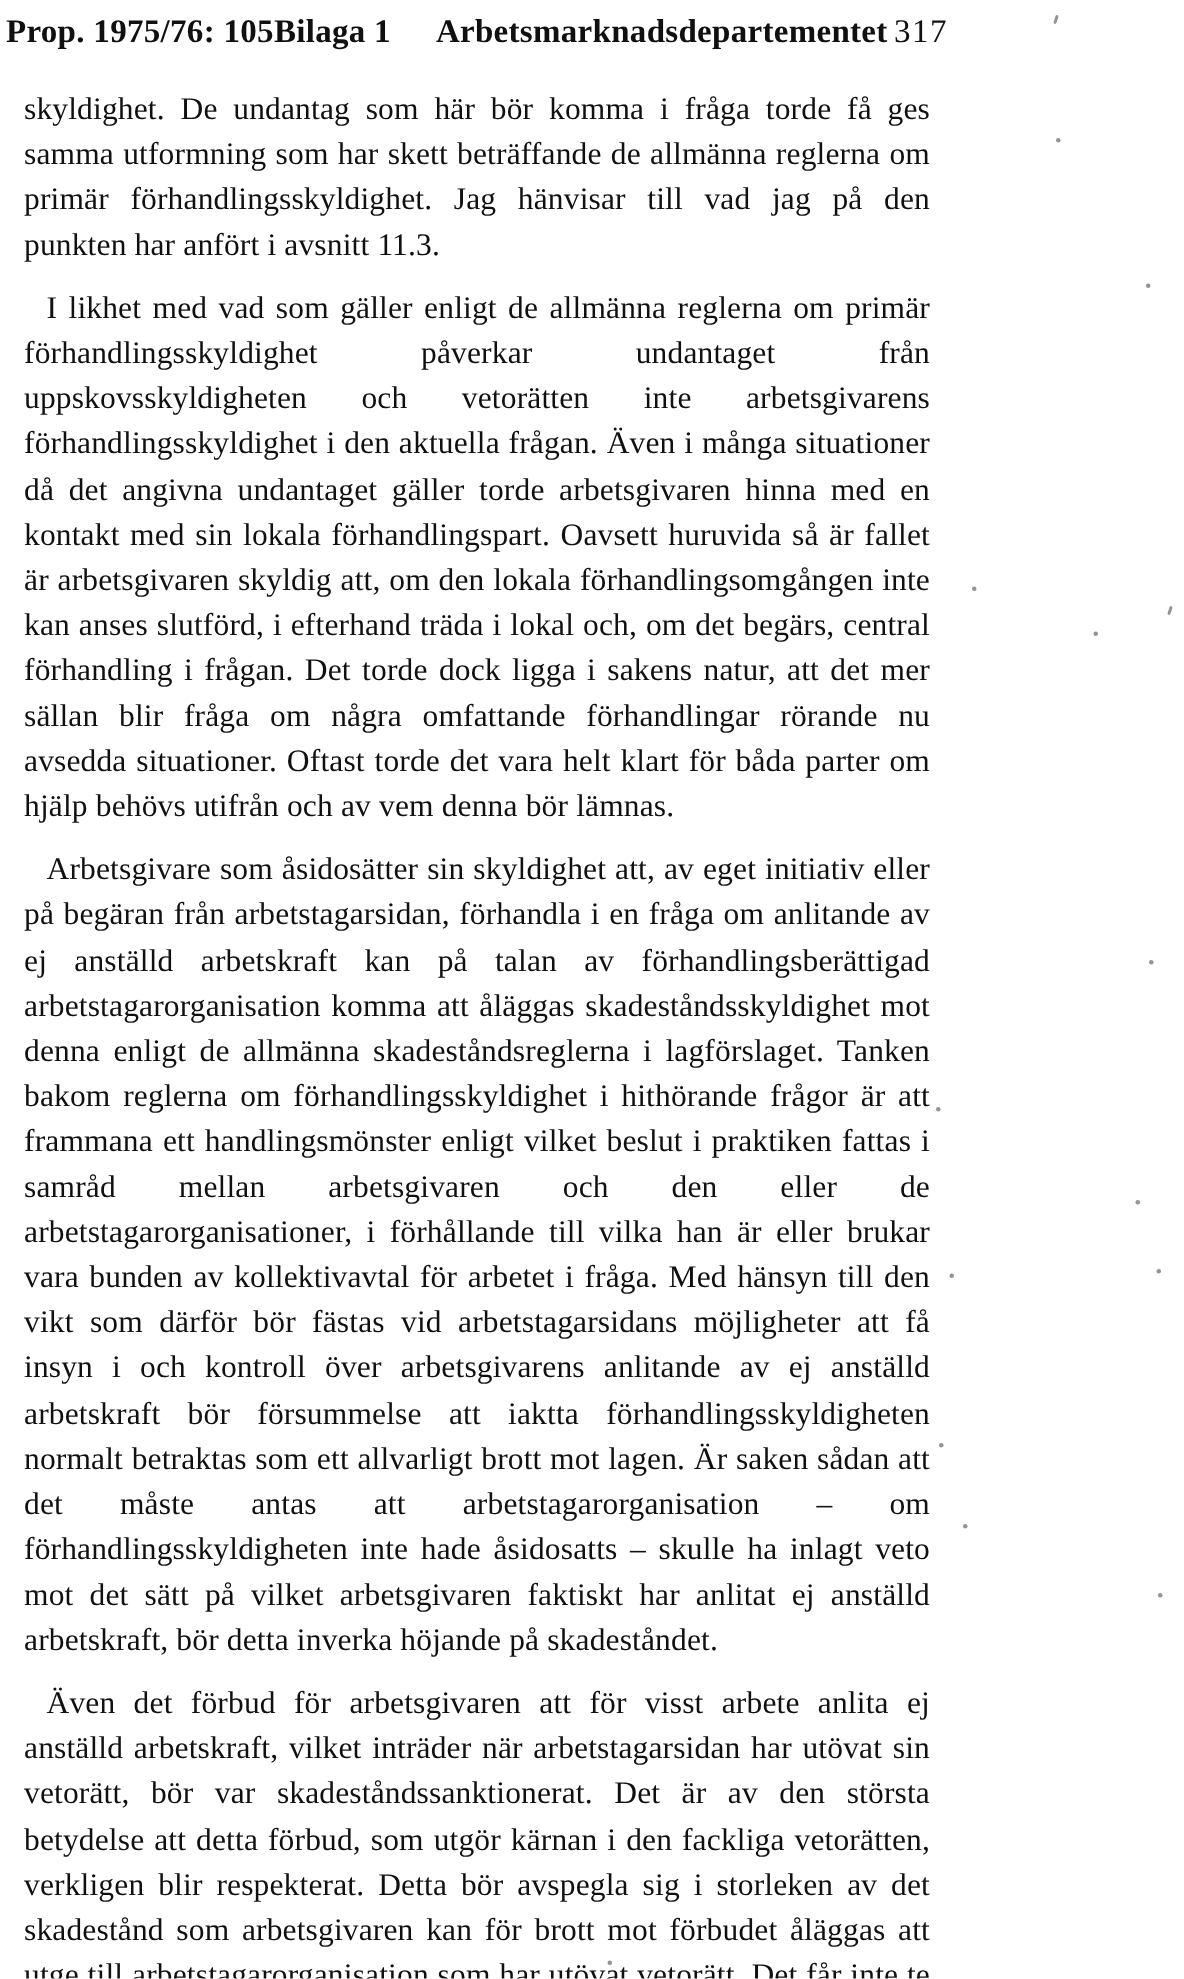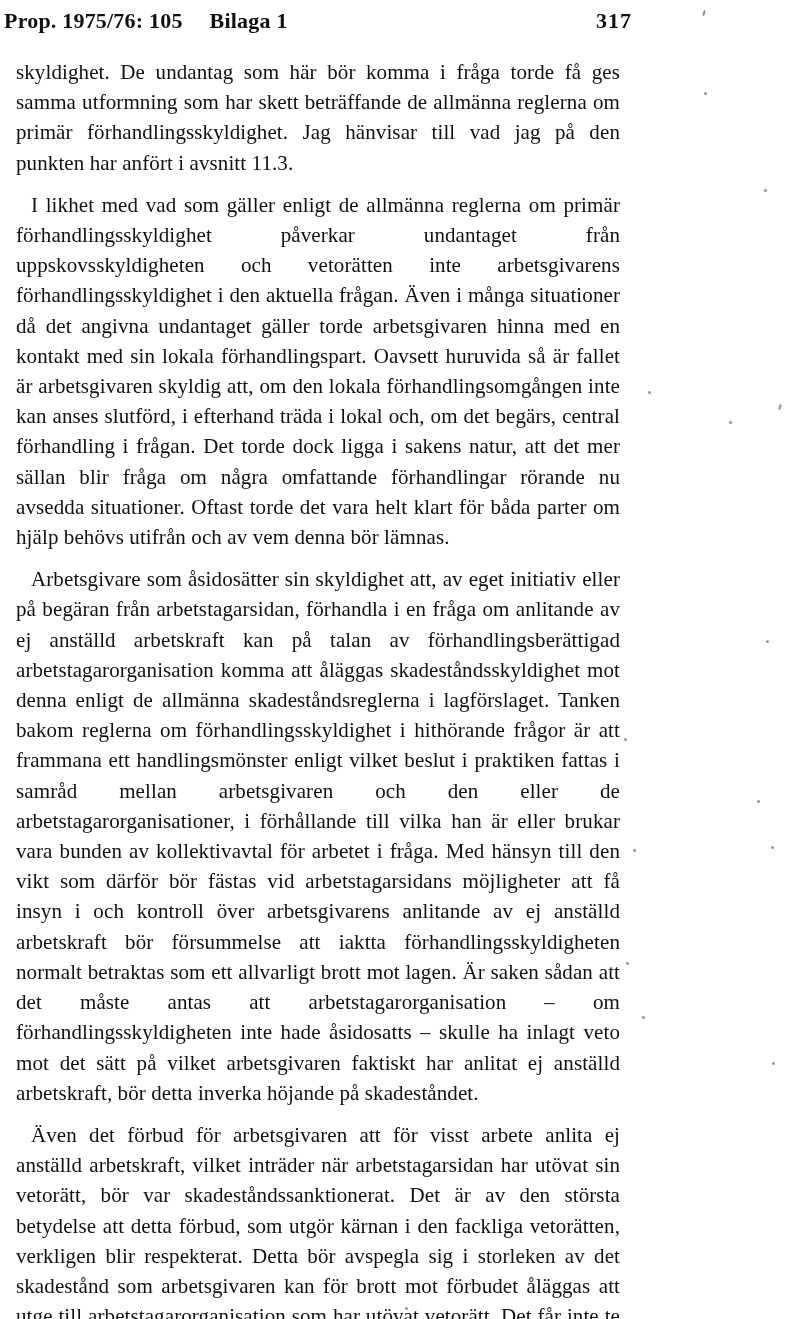--- a/index.html
+++ b/index.html
@@ -19,25 +19,25 @@
     width: 628px;
   }
   .page-header {
     display: flex;
     align-items: baseline;
     font-weight: bold;
     font-size: 22px;
     letter-spacing: 0.2px;
     white-space: nowrap;
   }
-  .page-header .h-bilaga { margin-left: 27px; }
+  .page-header .h-bilaga { }
   .page-header .h-dept   { margin-left: 30px; }
   .page-header .h-page {
     margin-left: auto;
-    font-weight: bold;
+    font-weight: normal;
     letter-spacing: 1px;
   }
   .document-body { margin-top: 23px; }
   .para {
     margin: 12px;
     font-size: 21px;
     line-height: 30.2px;
     text-align: justify;
     letter-spacing: 0.1px;
   }
@@ -61,20 +61,21 @@
 </head>
 <body>
 
 <div class="page">
 
   <div class="content">
 
     <header class="page-header">
       <span class="h-prop">Prop. 1975/76: 105</span>
       <span class="h-bilaga">Bilaga 1</span>
+      <span class="h-dept">Arbetsmarknadsdepartementet</span>
       <span class="h-page">317</span>
     </header>
 
     <main class="document-body">
 
       <p class="para"><span>skyldighet. De undantag som här bör komma i fråga torde få ges samma utformning som har skett beträffande de allmänna reglerna om primär förhandlingsskyldighet. Jag hänvisar till vad jag på den punkten har anfört i avsnitt 11.3.</span></p>
 
       <p class="para indent"><span>I likhet med vad som gäller enligt de allmänna reglerna om primär förhandlingsskyldighet påverkar undantaget från uppskovsskyldigheten och vetorätten inte arbetsgivarens förhandlingsskyldighet i den aktuella frågan. Även i många situationer då det angivna undantaget gäller torde arbetsgivaren hinna med en kontakt med sin lokala förhandlingspart. Oavsett huruvida så är fallet är arbetsgivaren skyldig att, om den lokala förhandlingsomgången inte kan anses slutförd, i efterhand träda i lokal och, om det begärs, central förhandling i frågan. Det torde dock ligga i sakens natur, att det mer sällan blir fråga om några omfattande förhandlingar rörande nu avsedda situationer. Oftast torde det vara helt klart för båda parter om hjälp behövs utifrån och av vem denna bör lämnas.</span></p>
 
       <p class="para indent"><span>Arbetsgivare som åsidosätter sin skyldighet att, av eget initiativ eller på begäran från arbetstagarsidan, förhandla i en fråga om anlitande av ej anställd arbetskraft kan på talan av förhandlingsberättigad arbetstagarorganisation komma att åläggas skadeståndsskyldighet mot denna enligt de allmänna skadeståndsreglerna i lagförslaget. Tanken bakom reglerna om förhandlingsskyldighet i hithörande frågor är att frammana ett handlingsmönster enligt vilket beslut i praktiken fattas i samråd mellan arbetsgivaren och den eller de arbetstagarorganisationer, i förhållande till vilka han är eller brukar vara bunden av kollektivavtal för arbetet i fråga. Med hänsyn till den vikt som därför bör fästas vid arbetstagarsidans möjligheter att få insyn i och kontroll över arbetsgivarens anlitande av ej anställd arbetskraft bör försummelse att iaktta förhandlingsskyldigheten normalt betraktas som ett allvarligt brott mot lagen. Är saken sådan att det måste antas att arbetstagarorganisation – om förhandlingsskyldigheten inte hade åsidosatts – skulle ha inlagt veto mot det sätt på vilket arbetsgivaren faktiskt </span><span class="bold-seg">har anlitat ej anställd arbetskraft, bör detta inverka höjande på skadeståndet.</span></p>

